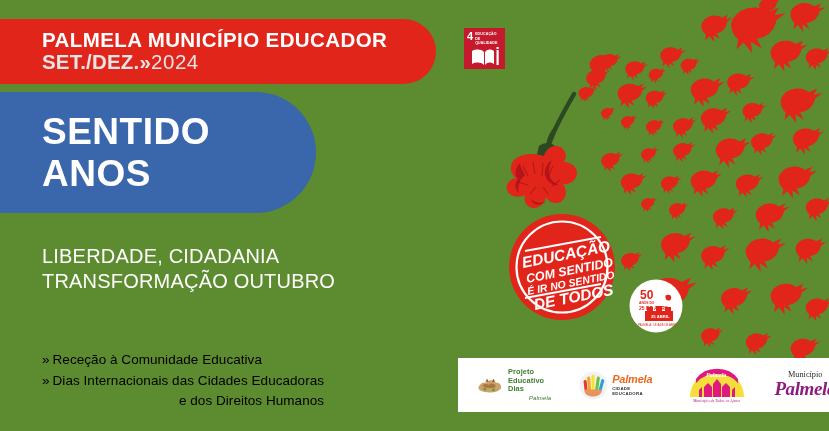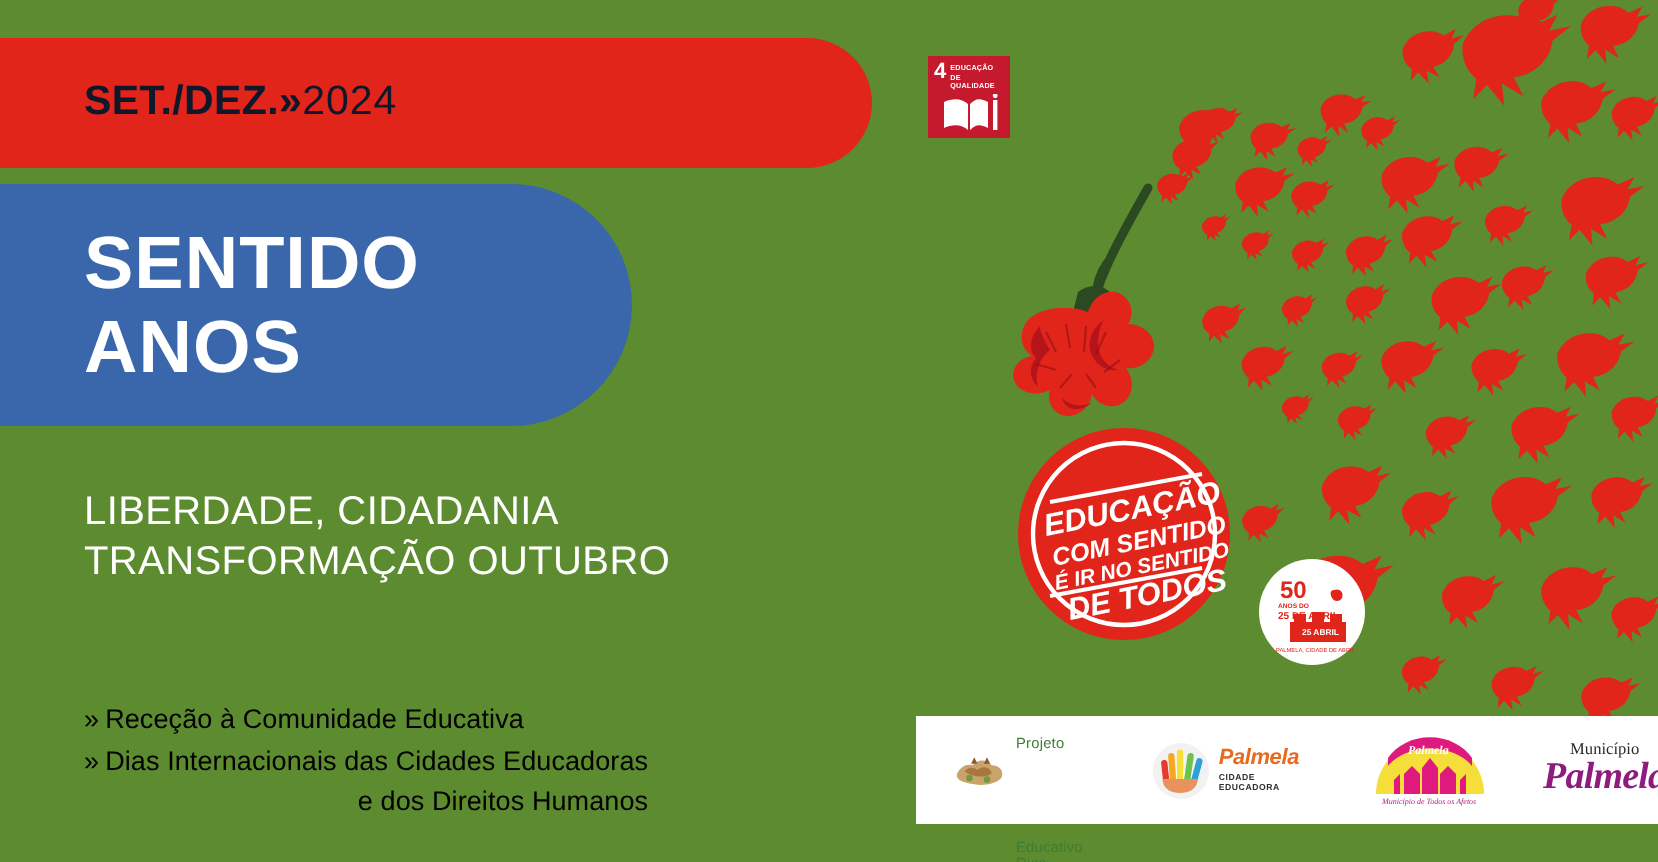--- a/index.html
+++ b/index.html
@@ -42,21 +42,21 @@
   }
   .red-pill .line1 {
     color: #ffffff;
     font-size: 20.5px;
     font-weight: bold;
     letter-spacing: 0.4px;
     line-height: 1.08;
     white-space: nowrap;
   }
   .red-pill .line2 {
-    color: #0f172a;
+    color: #e5e5e5;
     font-size: 20.5px;
     line-height: 1.12;
     white-space: nowrap;
     letter-spacing: 0.2px;
   }
   .red-pill .line2 .bold { font-weight: bold; }
   .red-pill .line2 .year { font-weight: normal; letter-spacing: 0.5px; }
 
   
   .blue-pill {
@@ -166,24 +166,23 @@
     background: #ffffff;
     display: flex;
     align-items: center;
   }
   .logo-slot { display: flex; align-items: center; justify-content: center; }
   .logo-pel { margin-left: 18px; }
   .pel-text { margin-left: 5px; }
   .pel-l1, .pel-l2 {
     color: #3e7d33;
     font-size: 7.4px;
-    font-weight: normal;
+    font-weight: bold;
     line-height: 1.2;
     letter-spacing: 0.1px;
-    margin-top: 43px;
   }
   .pel-l3 {
     color: #3e7d33;
     font-size: 6.2px;
     font-style: italic;
     text-align: right;
     line-height: 1.3;
   }
   .ce-text { margin-left: 4px; }
   .ce-l1 {
@@ -326,20 +325,21 @@
         <path d="M553,166 L548,177"></path>
         <path d="M518,182 L528,185"></path>
         <path d="M560,180 L552,186"></path>
         <path d="M530,194 L536,187"></path>
         <path d="M548,194 L543,187"></path>
       </g>
     </g>
   </svg>
 
   <div class="red-pill">
+    <div class="line1">PALMELA MUNICÍPIO EDUCADOR</div>
     <div class="line2">
       <span class="bold">SET./DEZ.»</span><span class="year">2024</span>
     </div>
   </div>
 
   <div class="blue-pill">
     <div class="bigline">SENTIDO</div>
     <div class="bigline">ANOS</div>
   </div>
 

